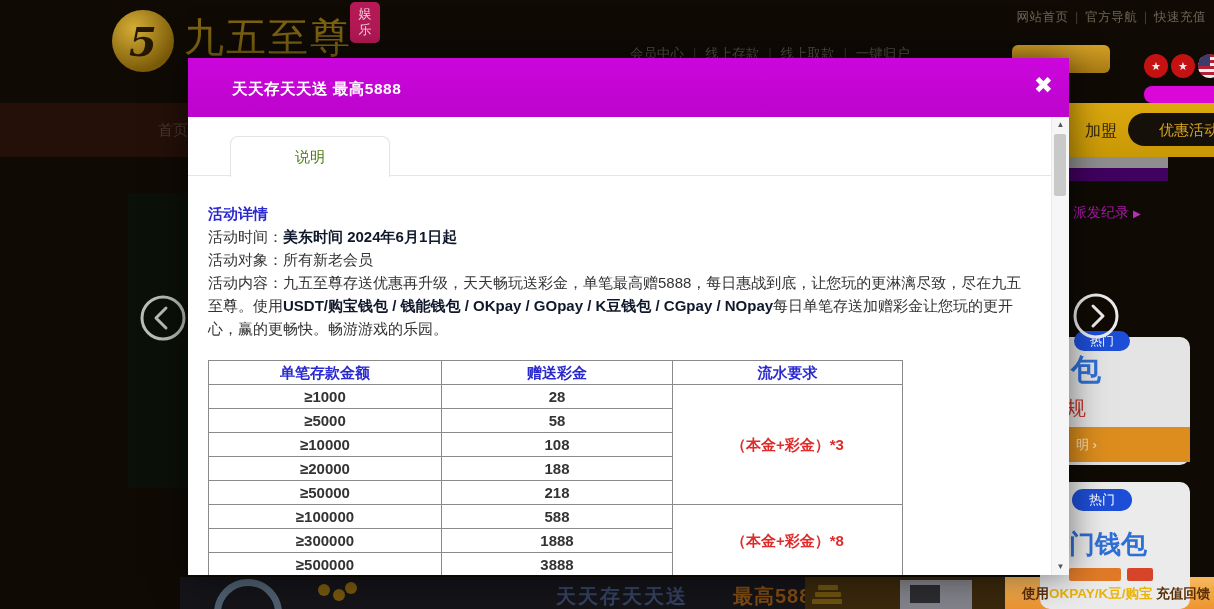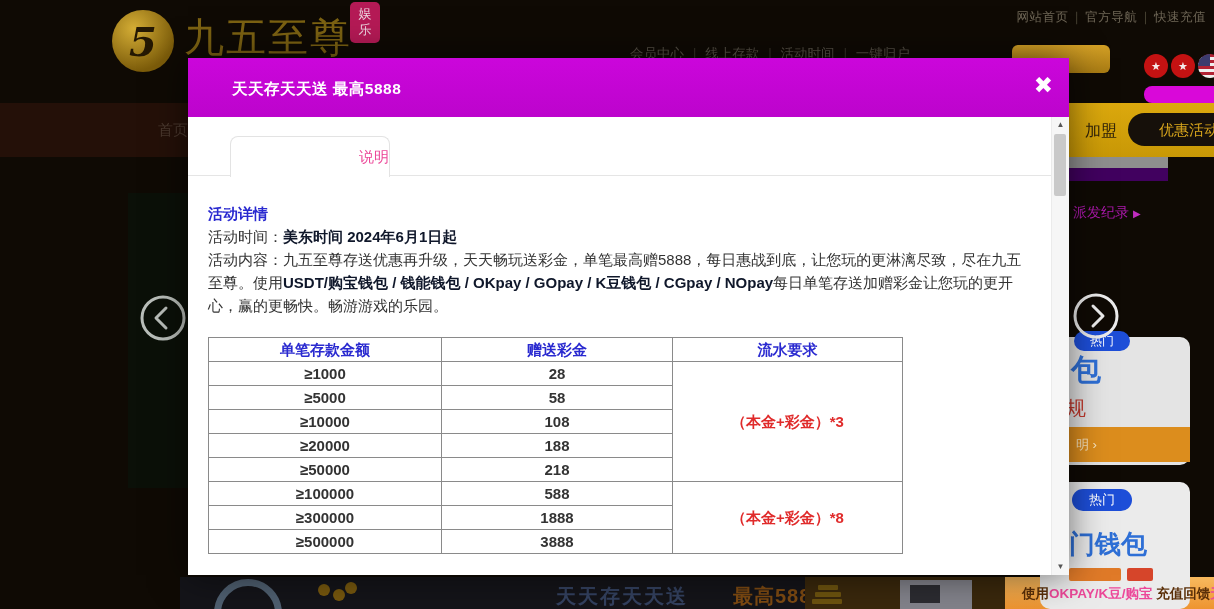--- a/index.html
+++ b/index.html
@@ -62,37 +62,37 @@
   .bn-circle{left:214px;top:579px;width:54px;height:54px;border-radius:50%;border:7px solid #4f5f70;}
   .coin{top:584px;width:12px;height:12px;border-radius:50%;background:#76570e;}
   .bn-title{left:556px;top:583px;font-size:20px;font-weight:bold;color:#33415f;letter-spacing:2px;}
   .bn-hi{left:733px;top:583px;font-size:20px;font-weight:bold;color:#7d4a12;letter-spacing:1px;}
   .bn-dim{left:805px;top:577px;width:200px;height:32px;background:#3a280c;}
   .gbar{background:#6d530f;height:5px;border-radius:1px;}
   .machine{left:900px;top:580px;width:72px;height:29px;background:#83838b;}
   .machine .screen{position:absolute;left:10px;top:5px;width:30px;height:18px;background:#2c2c31;}
   .bn-bright{left:1005px;top:577px;width:209px;height:32px;background:linear-gradient(180deg,#f7b95e,#ee9430);}
   .bn-text{left:1022px;top:585px;font-size:13.5px;font-weight:bold;white-space:nowrap;z-index:11;}
-  .bn-d{color:#5a2f08;} .bn-r{color:#ec4899;}
+  .bn-d{color:#5a2f08;} .bn-r{color:#eab308;}
 
   
   .modal{left:188px;top:58px;width:881px;height:517px;z-index:50;box-shadow:0 0 35px rgba(0,0,0,.55);}
   .modal-header{position:absolute;left:0;top:0;right:0;height:68px;
       background:linear-gradient(180deg,#cb06db,#ba04ca);}
   .modal-title{position:absolute;left:44px;top:21px;color:#fff;font-size:15.5px;font-weight:bold;letter-spacing:.5px;}
   .modal-close{position:absolute;right:16px;top:14px;color:#fff;font-size:23px;font-weight:bold;cursor:pointer;}
   .modal-body{position:absolute;left:0;top:59px;right:0;bottom:0;background:#fff;overflow:hidden;}
   .scrollbar{position:absolute;right:0;top:0;bottom:0;width:17px;background:#f6f6f6;border-left:1px solid #ebebeb;}
   .sb-btn{position:absolute;left:0;width:17px;height:16px;color:#555;font-size:8px;text-align:center;line-height:16px;cursor:pointer;}
   .sb-up{top:0;} .sb-down{bottom:0;}
   .sb-thumb{position:absolute;left:2px;top:17px;width:12px;height:62px;background:#c9c9c9;border-radius:2px;cursor:pointer;}
   .tab-strip{position:absolute;left:0;top:0;width:864px;height:58px;border-bottom:1px solid #e5e5e5;}
   .tab{position:absolute;left:42px;top:19px;width:158px;height:40px;line-height:39px;background:#fff;
       border:1px solid #e3e3e3;border-bottom:none;border-radius:8px 8px 0 0;
-      color:#ec4899;font-size:15px;text-align:right;cursor:pointer;}
+      color:#4d7c0f;font-size:15px;text-align:center;cursor:pointer;}
   .content{position:absolute;left:20px;top:85px;width:822px;color:#333;font-size:15px;line-height:23px;}
   .details-heading{color:#2a2ad0;font-weight:bold;}
   .red{color:#0f172a;font-weight:bold;}
   .promo-table{margin-top:20px;border-collapse:collapse;table-layout:fixed;width:694px;}
   .promo-table th,.promo-table td{border:1px solid #8a8a8a;height:23px;padding:0;
       text-align:center;font-size:15px;font-weight:bold;}
   .promo-table th{color:#2a2ad0;}
   .promo-table td.req{color:#e02b2b;}
 </style>
 </head>
@@ -102,21 +102,21 @@
   <span>网站首页</span><span class="sep">｜</span><span>官方导航</span><span class="sep">｜</span><span>快速充值</span>
 </div>
 
 <div class="abs logo-circle">
   <span>5</span>
 </div>
 <div class="abs brand-text">九五至尊</div>
 <div class="abs brand-badge">娱乐</div>
 
 <div class="abs member-links">
-  <span>会员中心</span><span class="sep">｜</span><span>线上存款</span><span class="sep">｜</span><span>活动时间</span><span class="sep">｜</span><span>一键归户</span>
+  <span>会员中心</span><span class="sep">｜</span><span>线上存款</span><span class="sep">｜</span><span>线上取款</span><span class="sep">｜</span><span>一键归户</span>
 </div>
 
 <div class="abs nav-bar"></div>
 <div class="abs nav-home">首页</div>
 <div class="abs left-slab"></div>
 
 <div class="abs gold-btn"></div>
 <div class="abs flag flag-red" style="left:1144px;">
     <span>★</span>
   </div>
@@ -188,20 +188,23 @@
     <span class="modal-close">✖</span>
   </div>
   <div class="modal-body">
     <div class="tab-strip">
       <span class="tab">说明</span>
     </div>
     <div class="content">
       <div class="details-heading">活动详情</div>
       <div>
         <span>活动时间：</span><span class="red">美东时间 2024年6月1日起</span>
+      </div>
+      <div>
+        <span>活动对象：</span><span>所有新老会员</span>
       </div>
       <div>
         <span>活动内容：</span><span>九五至尊存送优惠再升级，天天畅玩送彩金，单笔最高赠5888，每日惠战到底，让您玩的更淋漓尽致，尽在九五至尊。使用</span><span class="red">USDT/购宝钱包 / 钱能钱包 / OKpay / GOpay / K豆钱包 / CGpay / NOpay</span><span>每日单笔存送加赠彩金让您玩的更开心，赢的更畅快。畅游游戏的乐园。</span>
       </div>
       <table class="promo-table">
         <colgroup>
             <col style="width:233px">
             <col style="width:231px">
             <col style="width:230px">
           </colgroup>

